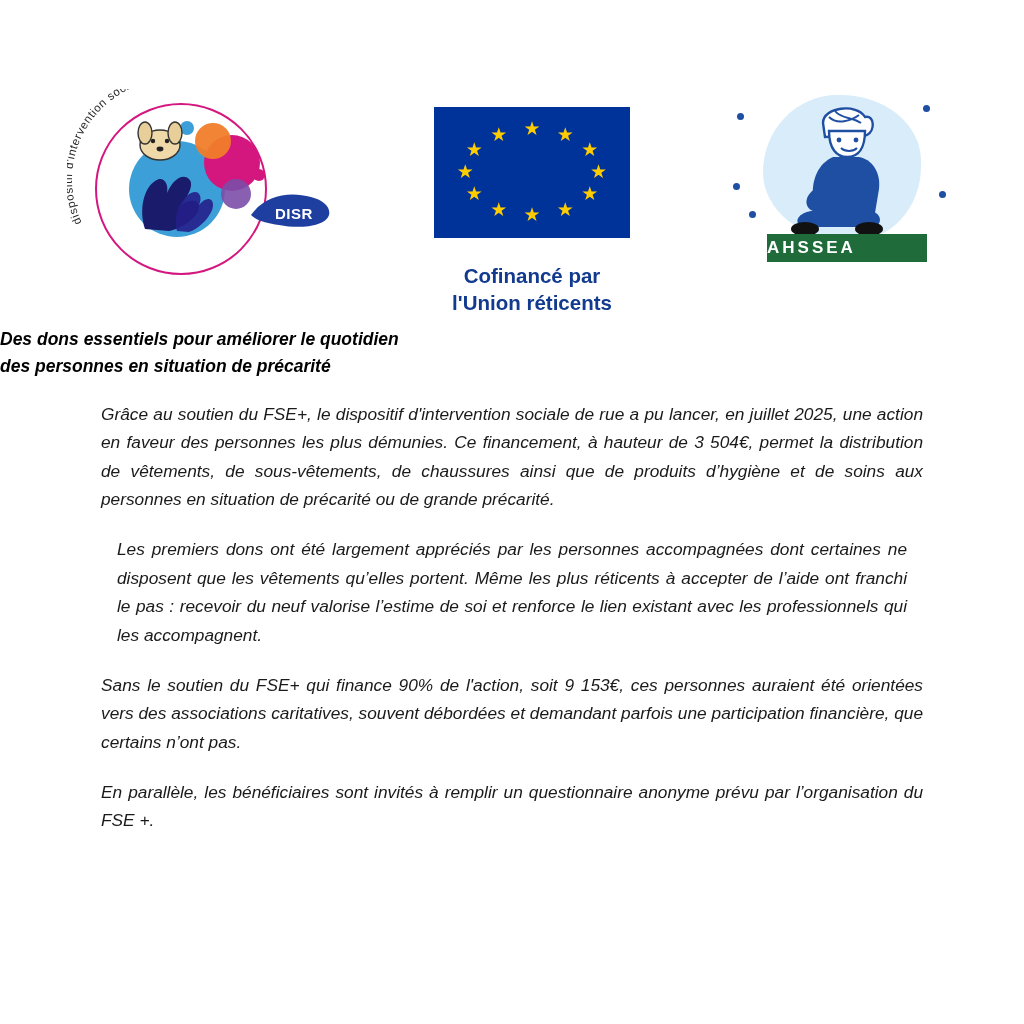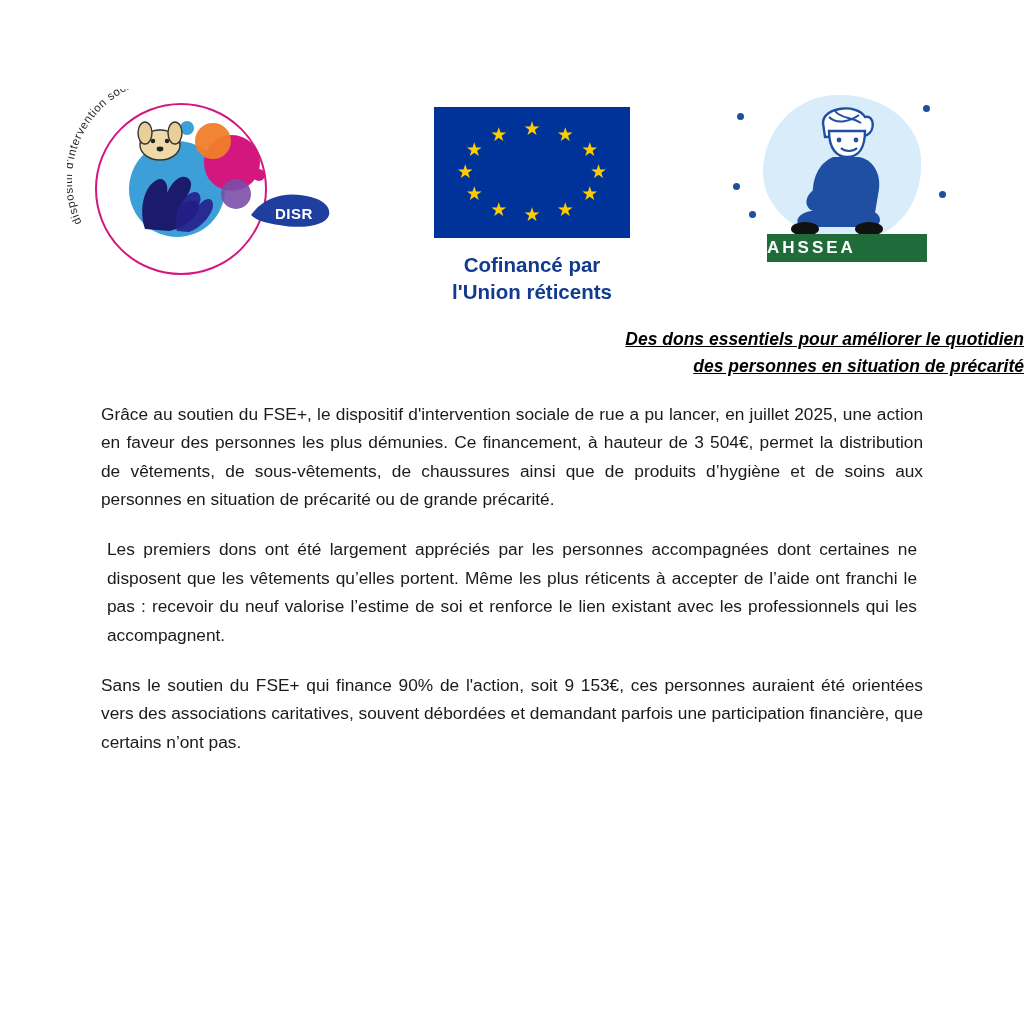--- a/index.html
+++ b/index.html
@@ -161,21 +161,21 @@
     margin: 22px auto 0 auto;
   }
   .eu-star {
     position: absolute;
     color: #ffcc00;
     font-size: 19px;
     line-height: 19px;
     transform: translate(-50%, -50%);
   }
   .eu-caption {
-    margin-top: 13px;
+    margin-top: 24px;
     color: #123a8f;
     font-size: 20.5px;
     font-weight: bold;
     line-height: 1.33;
   }
 
   
   .ahssea {
     position: relative;
     width: 230px;
@@ -220,48 +220,48 @@
     font-weight: bold;
     letter-spacing: 3px;
   }
 
   
   .doc-title {
     position: absolute;
     top: 326px;
     left: 0;
     width: 1024px;
-    text-align: right;
+    text-align: left;
     font-size: 17.5px;
     font-weight: bold;
     font-style: italic;
     line-height: 1.55;
     color: #000000;
-    text-decoration: underline;
   }
 
   
   .body-text {
     position: absolute;
     top: 400px;
     left: 101px;
     width: 822px;
     font-size: 17.3px;
     line-height: 1.64;
     color: #1a1a1a;
+    font-style: italic;
   }
   .para {
     margin: 0 0 22px 0;
     text-align: justify;
   }
   .para-group {
     margin: 0 0 22px 0;
   }
   .para-group p {
-    margin: 6px;
+    margin: 16px;
     text-align: justify;
   }
 </style>
 </head>
 <body>
 
 <div class="page">
 
   <div class="logo-band">
 
@@ -365,15 +365,16 @@
   </div>
 
   <div class="body-text">
     <p class="para">Grâce au soutien du FSE+, le dispositif d'intervention sociale de rue a pu lancer, en juillet 2025, une action en faveur des personnes les plus démunies. Ce financement, à hauteur de 3 504€, permet la distribution de vêtements, de sous-vêtements, de chaussures ainsi que de produits d’hygiène et de soins aux personnes en situation de précarité ou de grande précarité.</p>
 
     <div class="para-group">
       <p>Les premiers dons ont été largement appréciés par les personnes accompagnées dont certaines ne disposent que les vêtements qu’elles portent. Même les plus réticents à accepter de l’aide ont franchi le pas : recevoir du neuf valorise l’estime de soi et renforce le lien existant avec les professionnels qui les accompagnent.</p>
     </div>
 
     <p class="para">Sans le soutien du FSE+ qui finance 90% de l'action, soit 9 153€, ces personnes auraient été orientées vers des associations caritatives, souvent débordées et demandant parfois une participation financière, que certains n’ont pas.</p>
+    <p class="para">En parallèle, les bénéficiaires sont invités à remplir un questionnaire anonyme prévu par l’organisation du FSE +.</p>
   </div>
 
 </div>
 
 </body></html>

